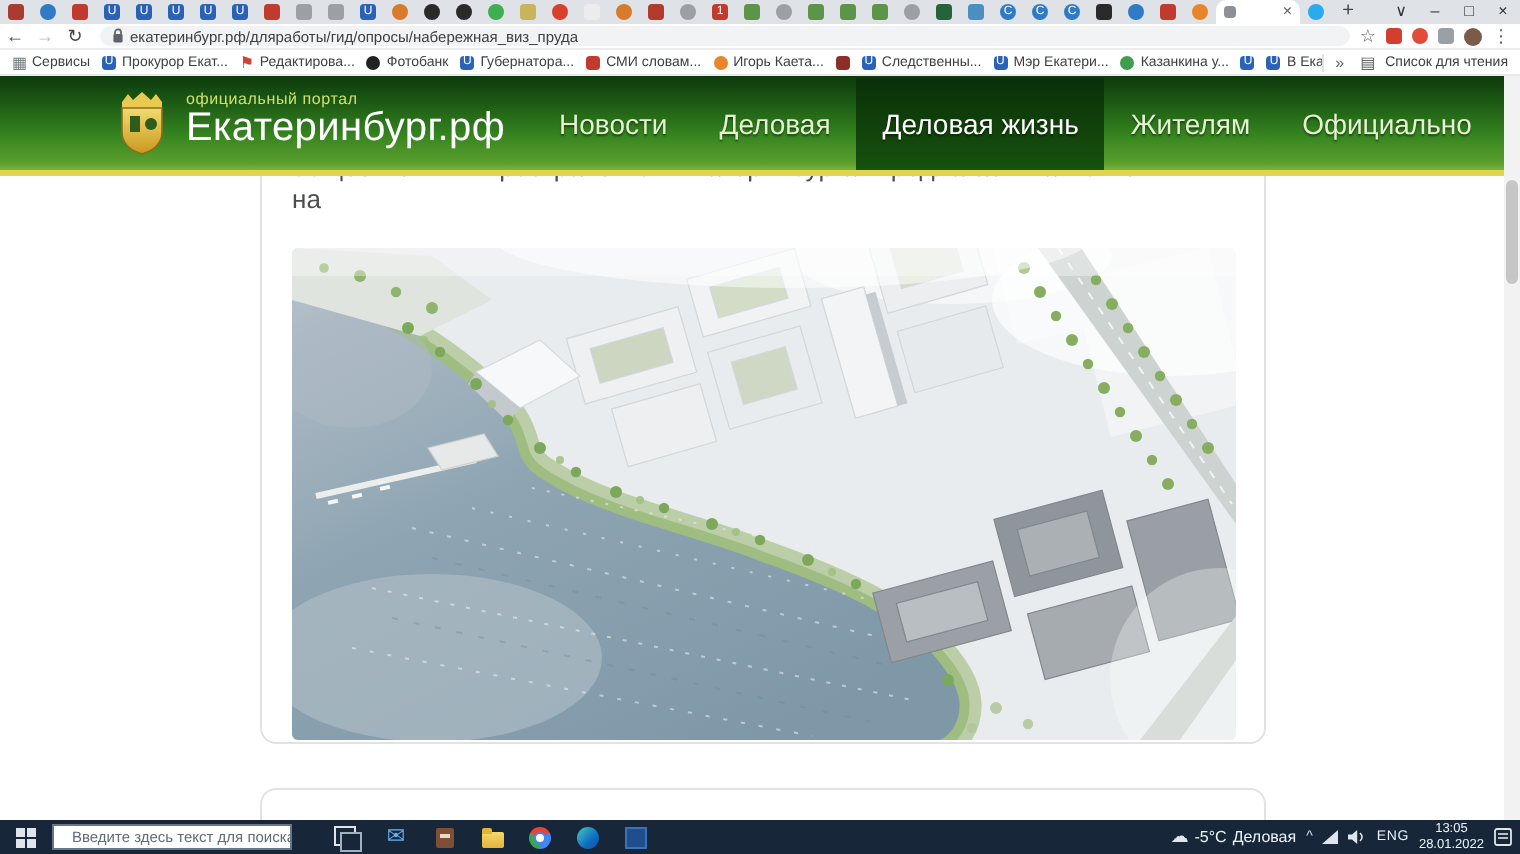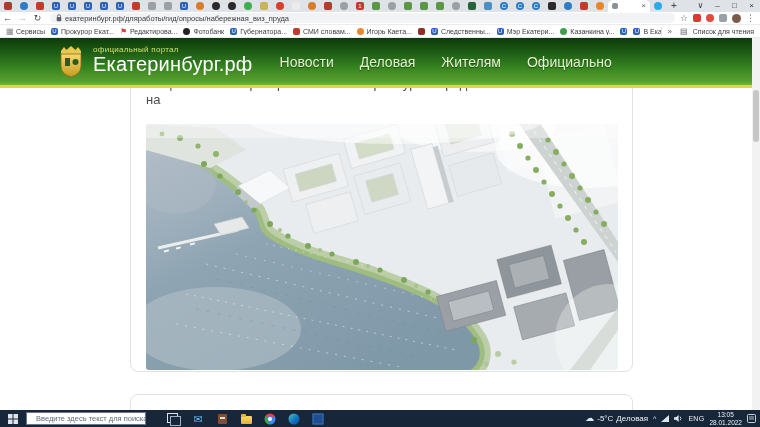--- a/index.html
+++ b/index.html
@@ -459,20 +459,21 @@
         <circle cx="19.5" cy="17" r="3" fill="#2f5b1d"></circle>
       </svg>
       <div class="logo-text">
         <div class="tagline">официальный портал</div>
         <div class="title">Екатеринбург.рф</div>
       </div>
     </div>
     <ul id="site-nav">
         <li class="navitem">Новости</li>
         <li class="navitem">Деловая</li>
+        <li class="navitem active">Деловая жизнь</li>
         <li class="navitem">Жителям</li>
         <li class="navitem">Официально</li>
       </ul>
   </div>
 </div>
 
 <div id="scrollbar">
   <div id="scroll-thumb"></div>
 </div>
 

